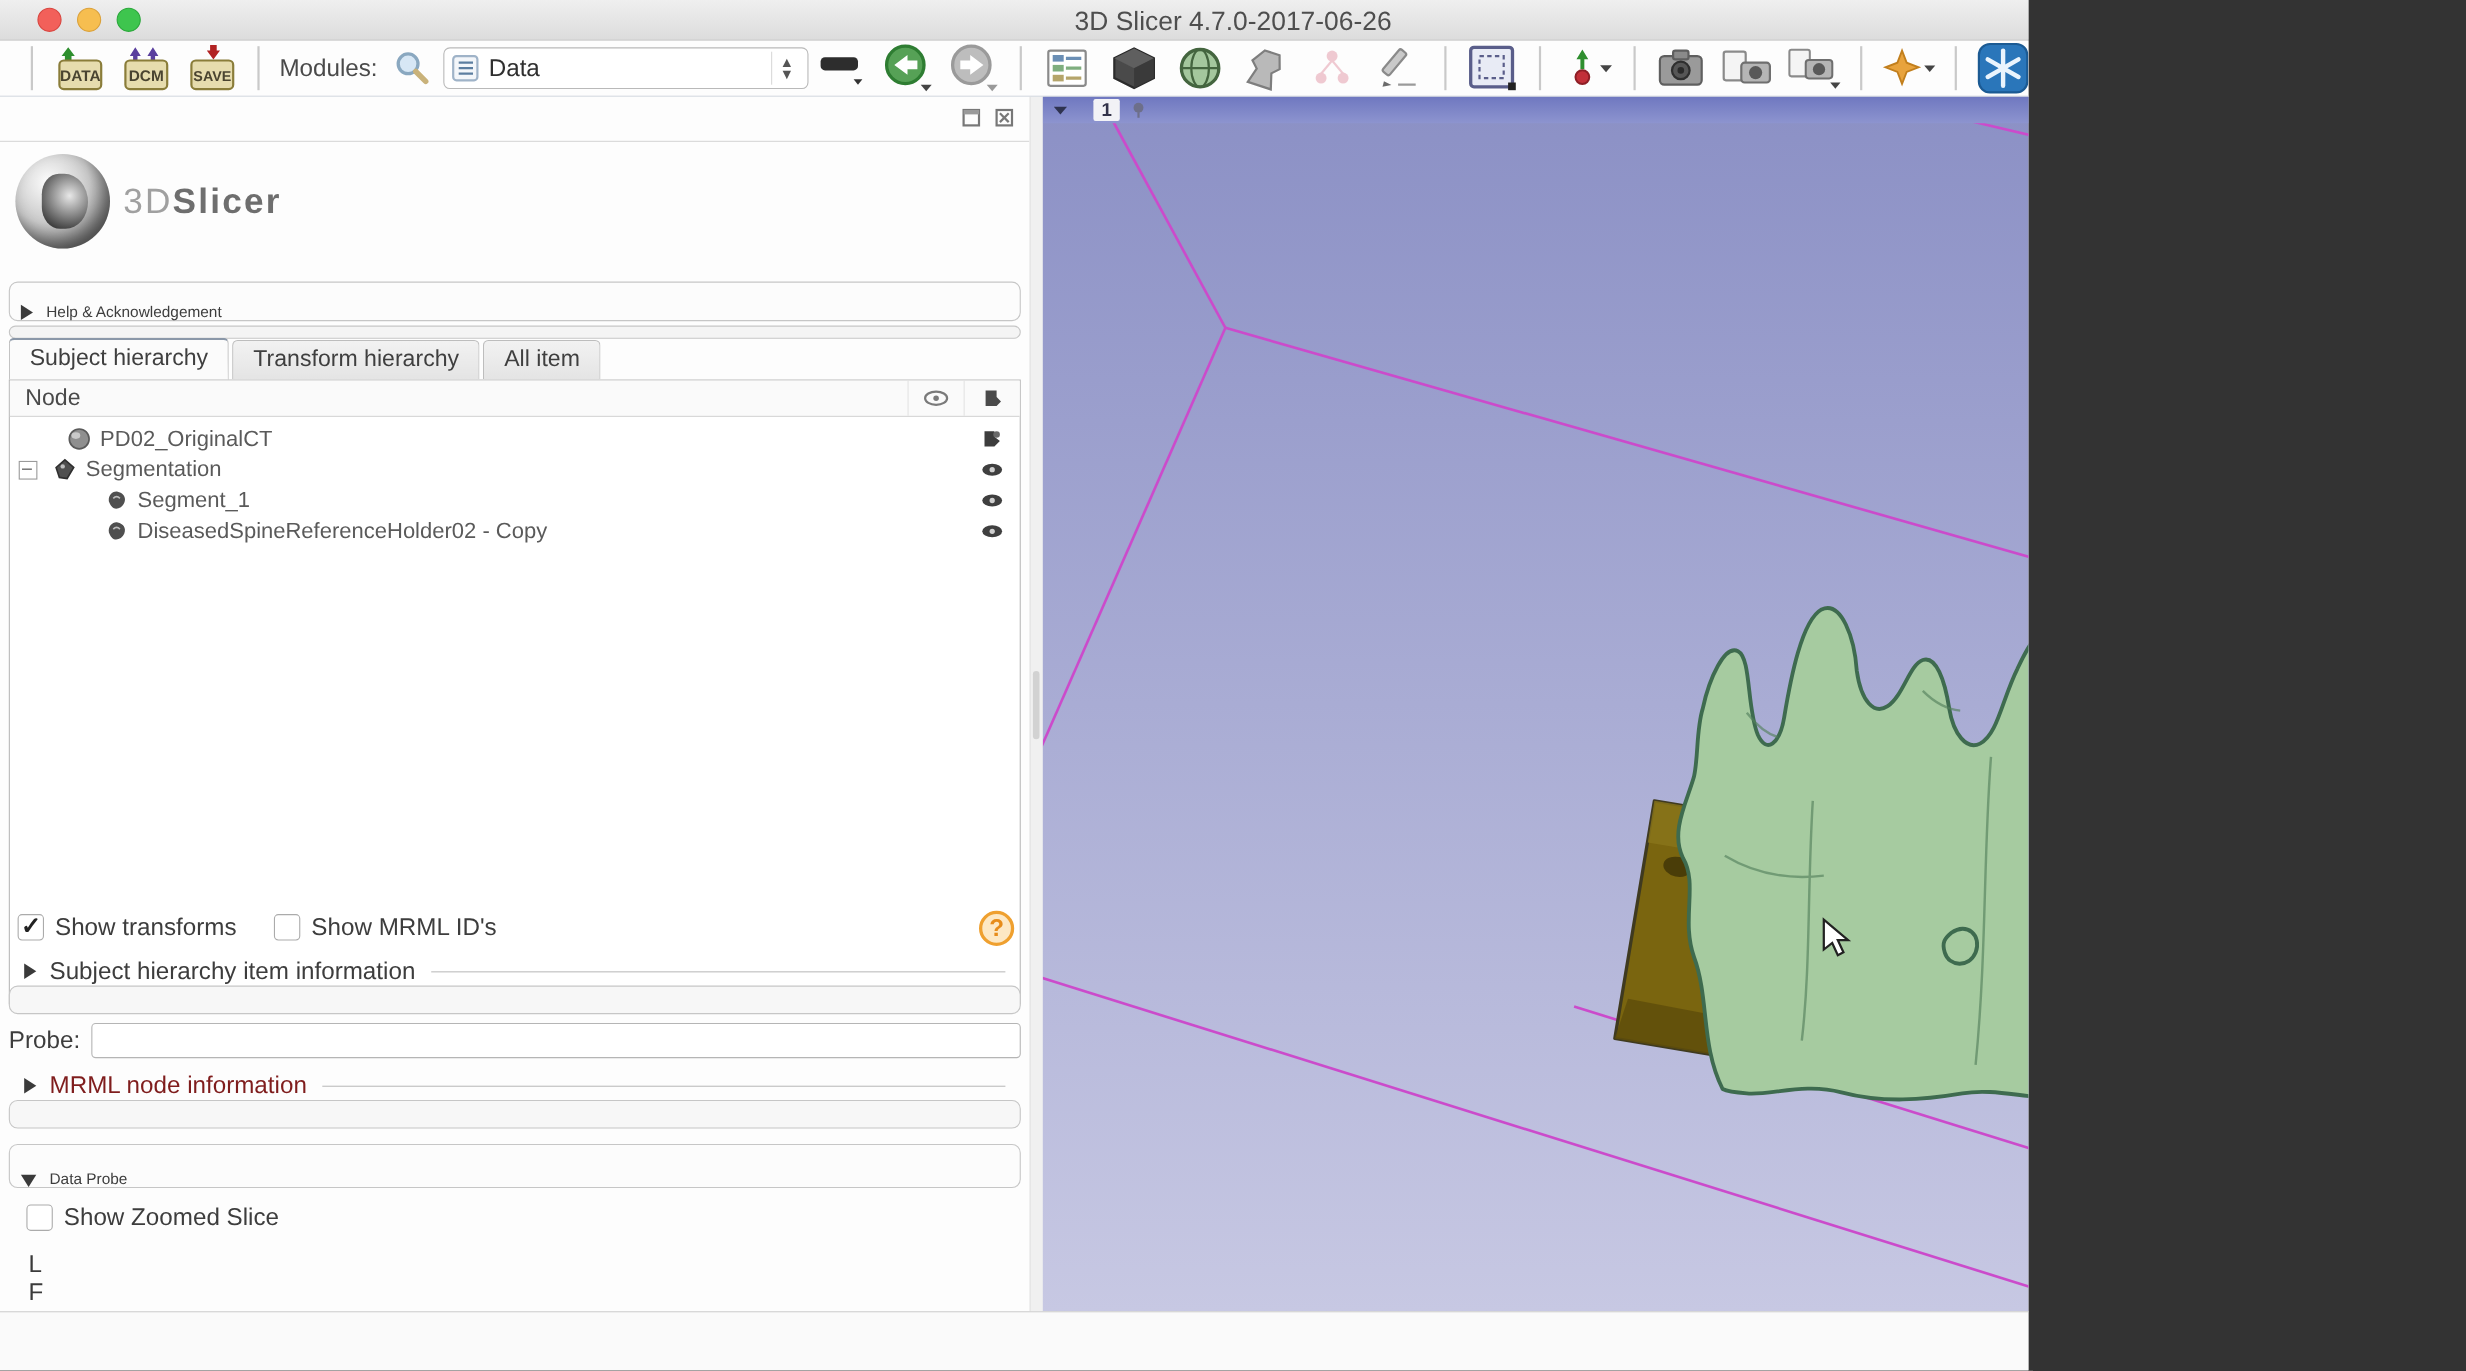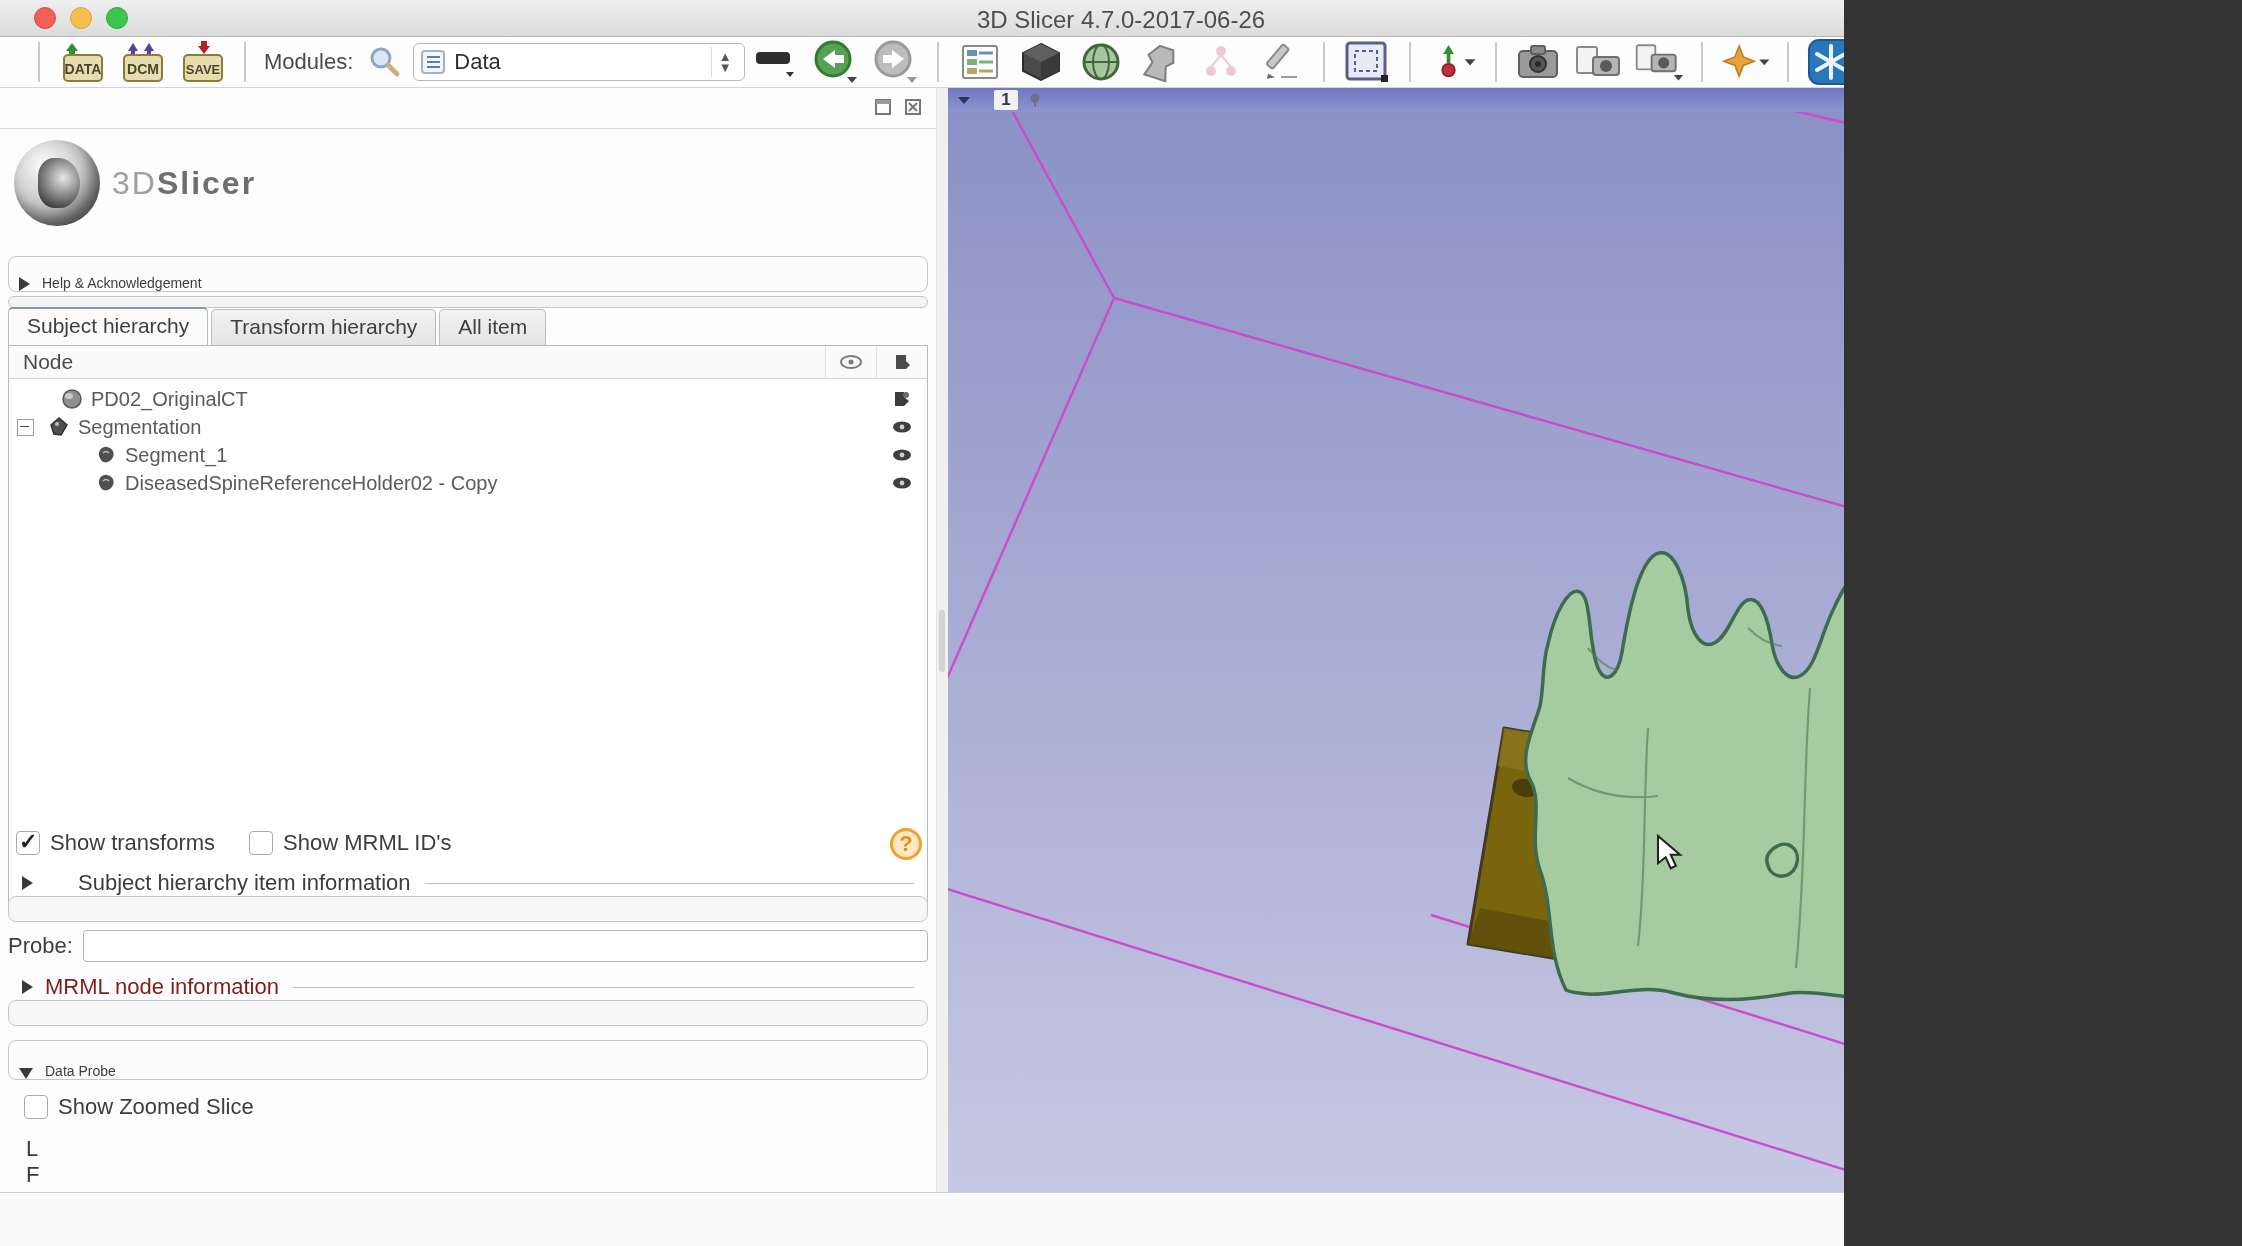--- a/index.html
+++ b/index.html
@@ -9,21 +9,21 @@
   .titlebar{position:absolute;left:0;top:0;width:2242px;height:36px;
     background:linear-gradient(#efefef,#dcdcdc);border-bottom:1px solid #b4b4b4;}
   .tl{position:absolute;top:7px;width:20px;height:20px;border-radius:50%;}
   .tl.red{left:34px;background:#f2605a;border:1px solid #d8453f;}
   .tl.yellow{left:70px;background:#f6be50;border:1px solid #dba13a;}
   .tl.green{left:106px;background:#3ec54e;border:1px solid #2aa73a;}
   .win-title{position:absolute;left:0;right:0;top:6px;text-align:center;
     font-size:24px;color:#4e4e4e;}
   
   .toolbar{position:absolute;left:0;top:37px;width:2242px;height:51px;background:#fdfdfd;
-    border-bottom:1px solid #cfd4dd;display:flex;align-items:center;padding-left:26px;box-sizing:border-box;}
+    border-bottom:1px solid #cfd4dd;display:flex;align-items:center;padding-left:16px;box-sizing:border-box;}
   .tb-sep{width:2px;height:40px;background:#c9c9c9;margin:0 12px;flex:none;}
   .tbi{position:relative;width:52px;height:46px;flex:none;display:flex;align-items:center;
     justify-content:center;margin:0 4px;border-radius:4px;}
   .tbi svg{display:block;}
   .tb-label{font-size:22px;color:#4a4a4a;margin:0 8px 0 6px;}
   .combo{display:flex;align-items:center;width:332px;height:38px;border:1px solid #b9b9b9;
     border-radius:6px;background:#fff;margin-left:6px;padding:0 6px;box-sizing:border-box;}
   .combo .val{font-size:22px;color:#2f2f2f;margin-left:8px;flex:1;}
   .spin{display:flex;flex-direction:column;align-items:center;justify-content:center;
     width:26px;height:30px;border-left:1px solid #d9d9d9;color:#555;font-size:13px;line-height:11px;}
@@ -414,21 +414,21 @@
       </div>
       <div class="cbrow" style="margin-left:34px">
         <span class="cb"></span>
         <span>Show MRML ID's</span>
       </div>
     </div>
     <div class="helpq" style="right:14px;top:740px;">?</div>
 
     <div style="position:absolute;left:8px;right:8px;top:782px;display:flex;align-items:center;">
       <span class="tri right" style="margin-left:14px"></span>
-      <span style="font-size:22px;color:#3d3d3d;margin-left:33px;">Subject hierarchy item information</span>
+      <span style="font-size:22px;color:#3d3d3d;">Subject hierarchy item information</span>
       <span class="rule"></span>
     </div>
     <div class="groupbox" style="top:808px;height:26px;background:#f7f7f7;"></div>
 
     <div class="filter-row">
       <span class="flab">Probe:</span>
       <input type="text" value="" style="">
     </div>
 
     <div style="position:absolute;left:8px;right:8px;top:886px;display:flex;align-items:center;">

